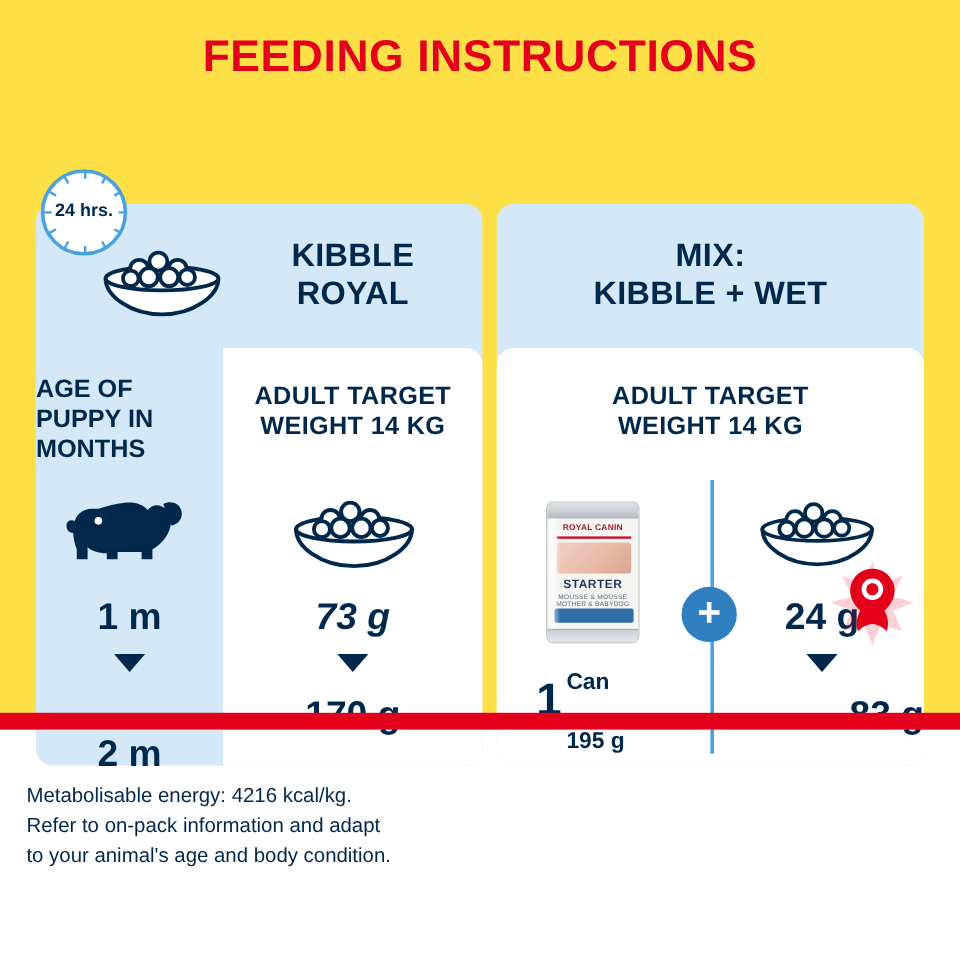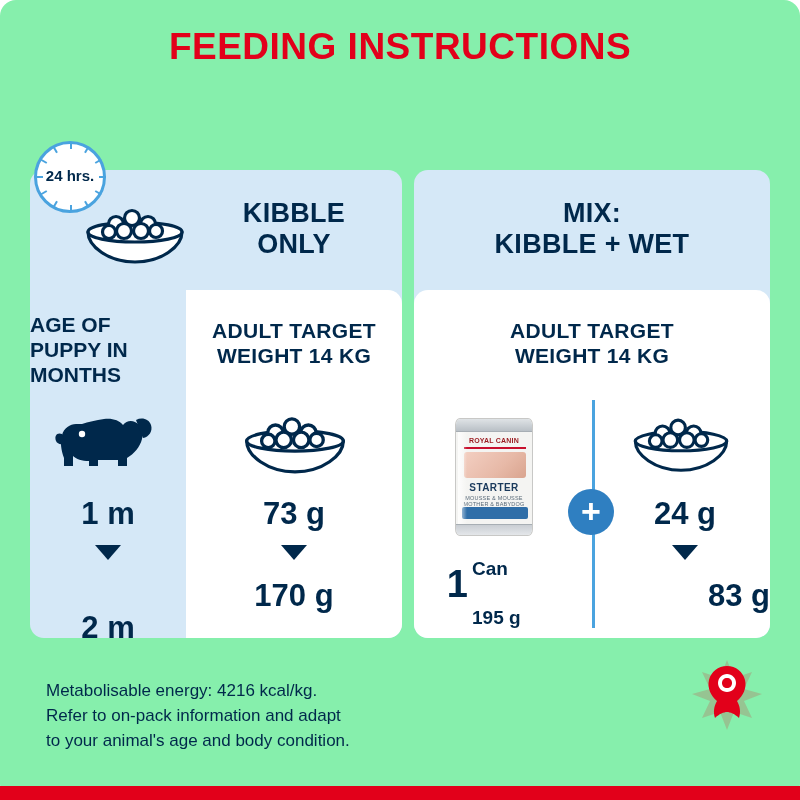--- a/index.html
+++ b/index.html
@@ -4,23 +4,22 @@
 <style>
   * { box-sizing: border-box; margin: 0; padding: 0; }
   html, body {
     width: 800px; height: 800px;
     background: #ffffff;
     font-family: "Liberation Sans", sans-serif;
     overflow: hidden;
   }
   #page {
     position: relative;
-    width: 800px; height: 800px;
-    background: #86efac;
-    border-radius: 16px;
+    width: 800px; height: 608px;
+    background: #fde047;
   }
 
   
   .title {
     position: absolute;
     top: 26px; left: 0; width: 800px;
     text-align: center;
     color: #e2001a;
     font-size: 37px;
     font-weight: bold;
@@ -218,25 +217,24 @@
     border-radius: 2px;
   }
   .can .shine {
     position: absolute; left: 2px; top: 13px; width: 9px; height: 92px;
     background: linear-gradient(90deg, rgba(255,255,255,.85), rgba(255,255,255,0));
   }
 
   
   .note {
     position: absolute;
-    left: 46px; top: 650px; width: 520px;
+    left: 22px; top: 650px; width: 520px;
     color: #00284b;
     font-size: 17px;
     line-height: 25px;
-    margin-top: 28px;
   }
 
   
   .logo {
     position: absolute;
     right: 30px; bottom: 66px;
     width: 86px; height: 78px;
   }
 
   
@@ -255,21 +253,21 @@
 
   <div class="panel-left"></div>
   <div class="panel-right"></div>
   <div class="white-card-left"></div>
   <div class="white-card-right"></div>
 
   <div class="divider"></div>
 
   <div class="hdr hdr-kibble">
     <div>KIBBLE</div>
-    <div>ONLY</div>
+    <div>ROYAL</div>
   </div>
   <div class="hdr hdr-mix">
     <div>MIX:</div>
     <div>KIBBLE + WET</div>
   </div>
 
   <div class="clock">
     <div class="ring"></div>
     <div class="ticks">
       <span class="tick" style="transform:rotate(0deg)"></span>
@@ -339,21 +337,21 @@
         <circle cx="56" cy="20" r="7.5" fill="#ffffff"></circle>
         <circle cx="72" cy="26" r="7.5" fill="#ffffff"></circle>
         <circle cx="48" cy="33" r="7.5" fill="#ffffff"></circle>
         <circle cx="65" cy="33" r="7.5" fill="#ffffff"></circle>
         <circle cx="80" cy="33" r="6.5" fill="#ffffff"></circle>
         <circle cx="33" cy="34" r="6.5" fill="#ffffff"></circle>
       </g>
     </svg>
   </div>
 
-  <div class="val" style="left:186px; top:496px; width:216px;">73 g</div>
+  <div class="val" style="left:186px; top:496px; width:216px;font-style:italic;">73 g</div>
   <div class="arrow-dn" style="left:281px; top:545px;"></div>
   <div class="val" style="left:186px; top:578px; width:216px;">170 g</div>
 
   <div class="hdr" style="left:414px; top:318px; width:356px; font-size:21px; line-height:25px;">
     <div>ADULT TARGET</div>
     <div>WEIGHT 14 KG</div>
   </div>
 
   <div class="can">
     <div class="body">

